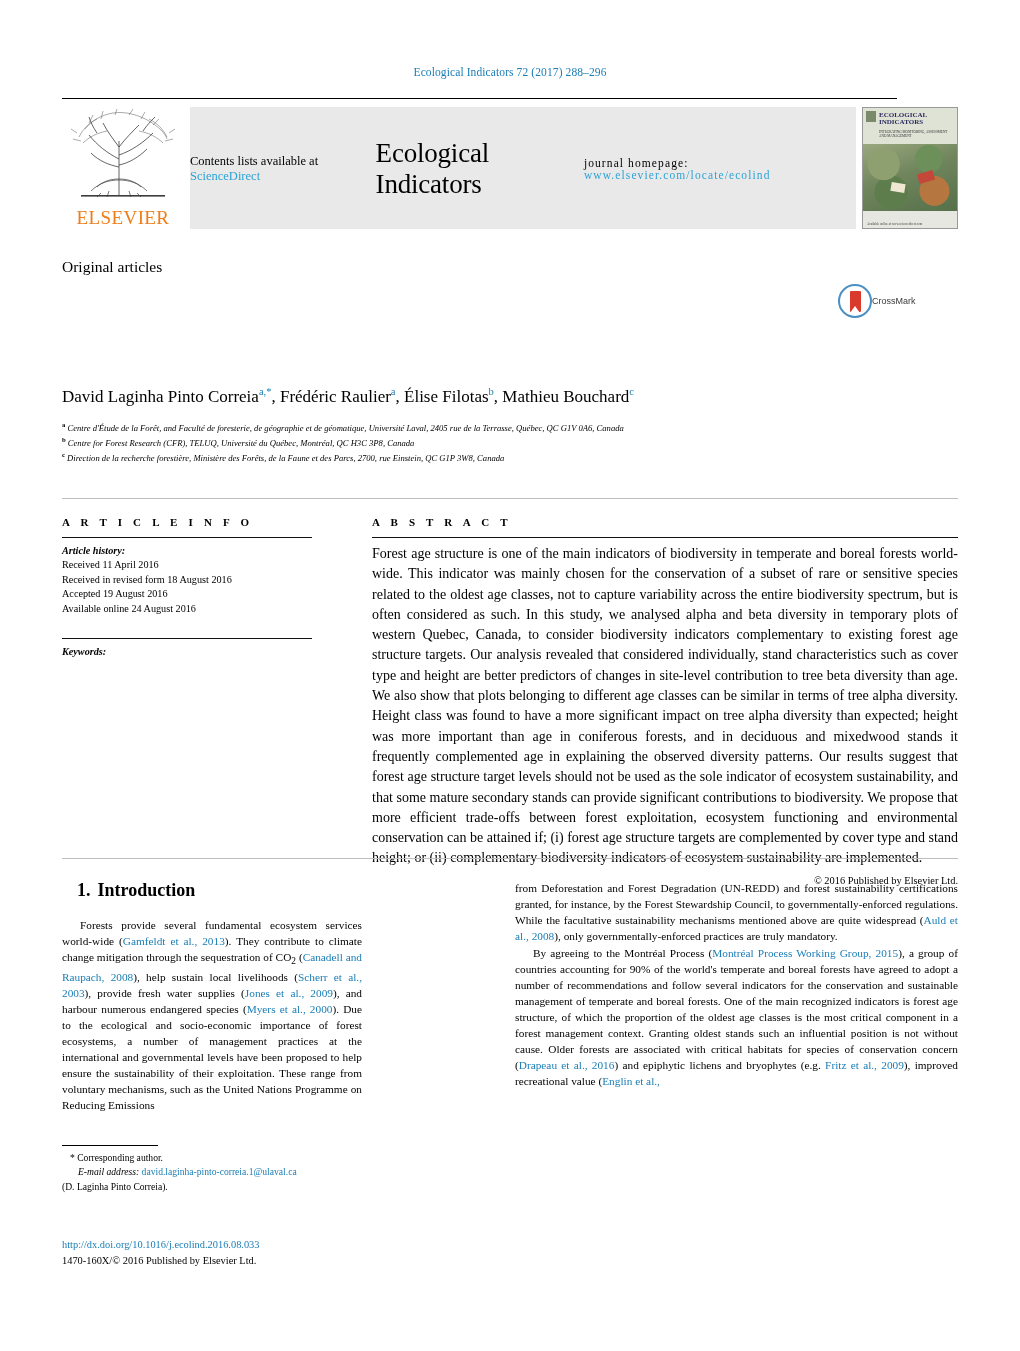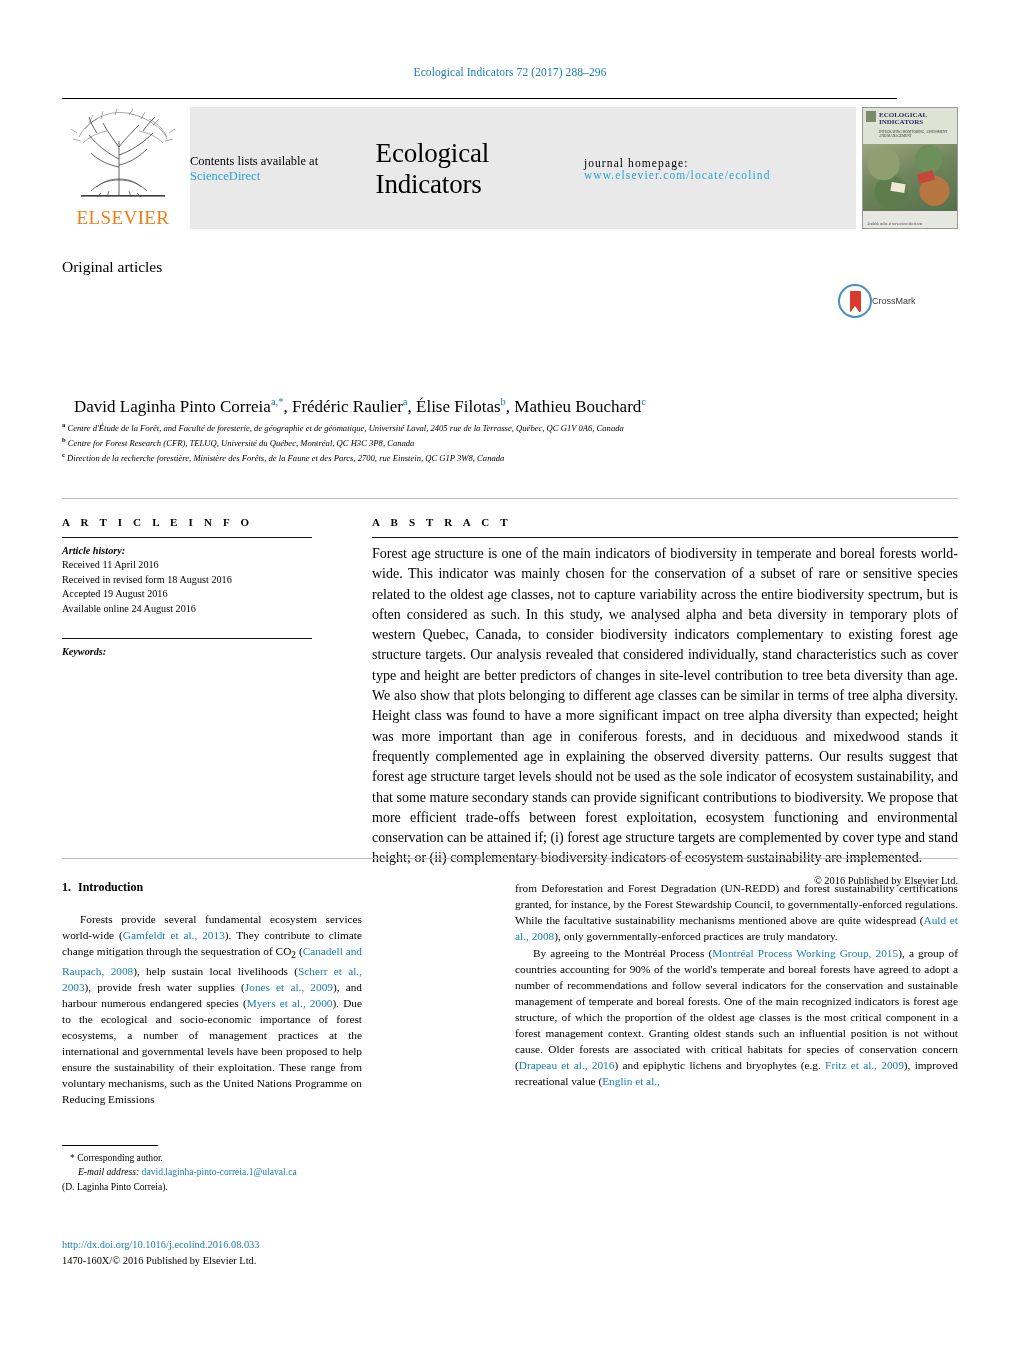--- a/index.html
+++ b/index.html
@@ -142,23 +142,22 @@
   }
   .cm-bar::after {
     content: ""; position: absolute; bottom: -1px; left: 0;
     border-left: 5.5px solid transparent; border-right: 5.5px solid transparent;
     border-bottom: 7px solid #fff;
   }
   .cm-label { font-size: 9px; color: #3a3a3a; font-family: "Liberation Sans", sans-serif; }
 
   
   .authors {
-    position: absolute; top: 396px; left: 62px; width: 860px;
+    position: absolute; top: 386px; left: 62px; width: 860px;
     font-size: 17px;
-    margin-left: 12px;
   }
   .authors sup { color: #1a7db5; font-size: 10.5px; }
   .affils {
     position: absolute; top: 420px; left: 62px; width: 810px;
     font-size: 8.6px; font-style: italic; line-height: 1.52;
   }
   .affils .mark { font-style: normal; font-weight: bold; vertical-align: super; font-size: 6.6px; }
 
   
   .colrule-top {
@@ -189,21 +188,21 @@
 
   .colrule-bot {
     position: absolute; top: 858px; left: 62px; width: 896px;
     border-top: .9px solid #bdbdbd;
   }
 
   
   .body-left  { position: absolute; top: 880px; left: 62px; width: 300px; }
   .body-right { position: absolute; top: 880px; left: 515px; width: 443px; }
   .sec-title {
-    font-size: 12px; font-weight: bold; margin: 0 0 16px 0;
+    font-size: 18px; font-weight: bold; margin: 0 0 16px 15px;
   }
   .sec-title .num { margin-right: 7px; }
   .body-p {
     font-size: 11.3px; line-height: 1.42; text-align: justify;
     margin: 0 0 0 0; text-indent: 18px;
   }
   .body-p + .body-p { margin-top: 1px; }
   a.cite, .cite {
     color: #1a7db5; text-decoration: none;
   }

